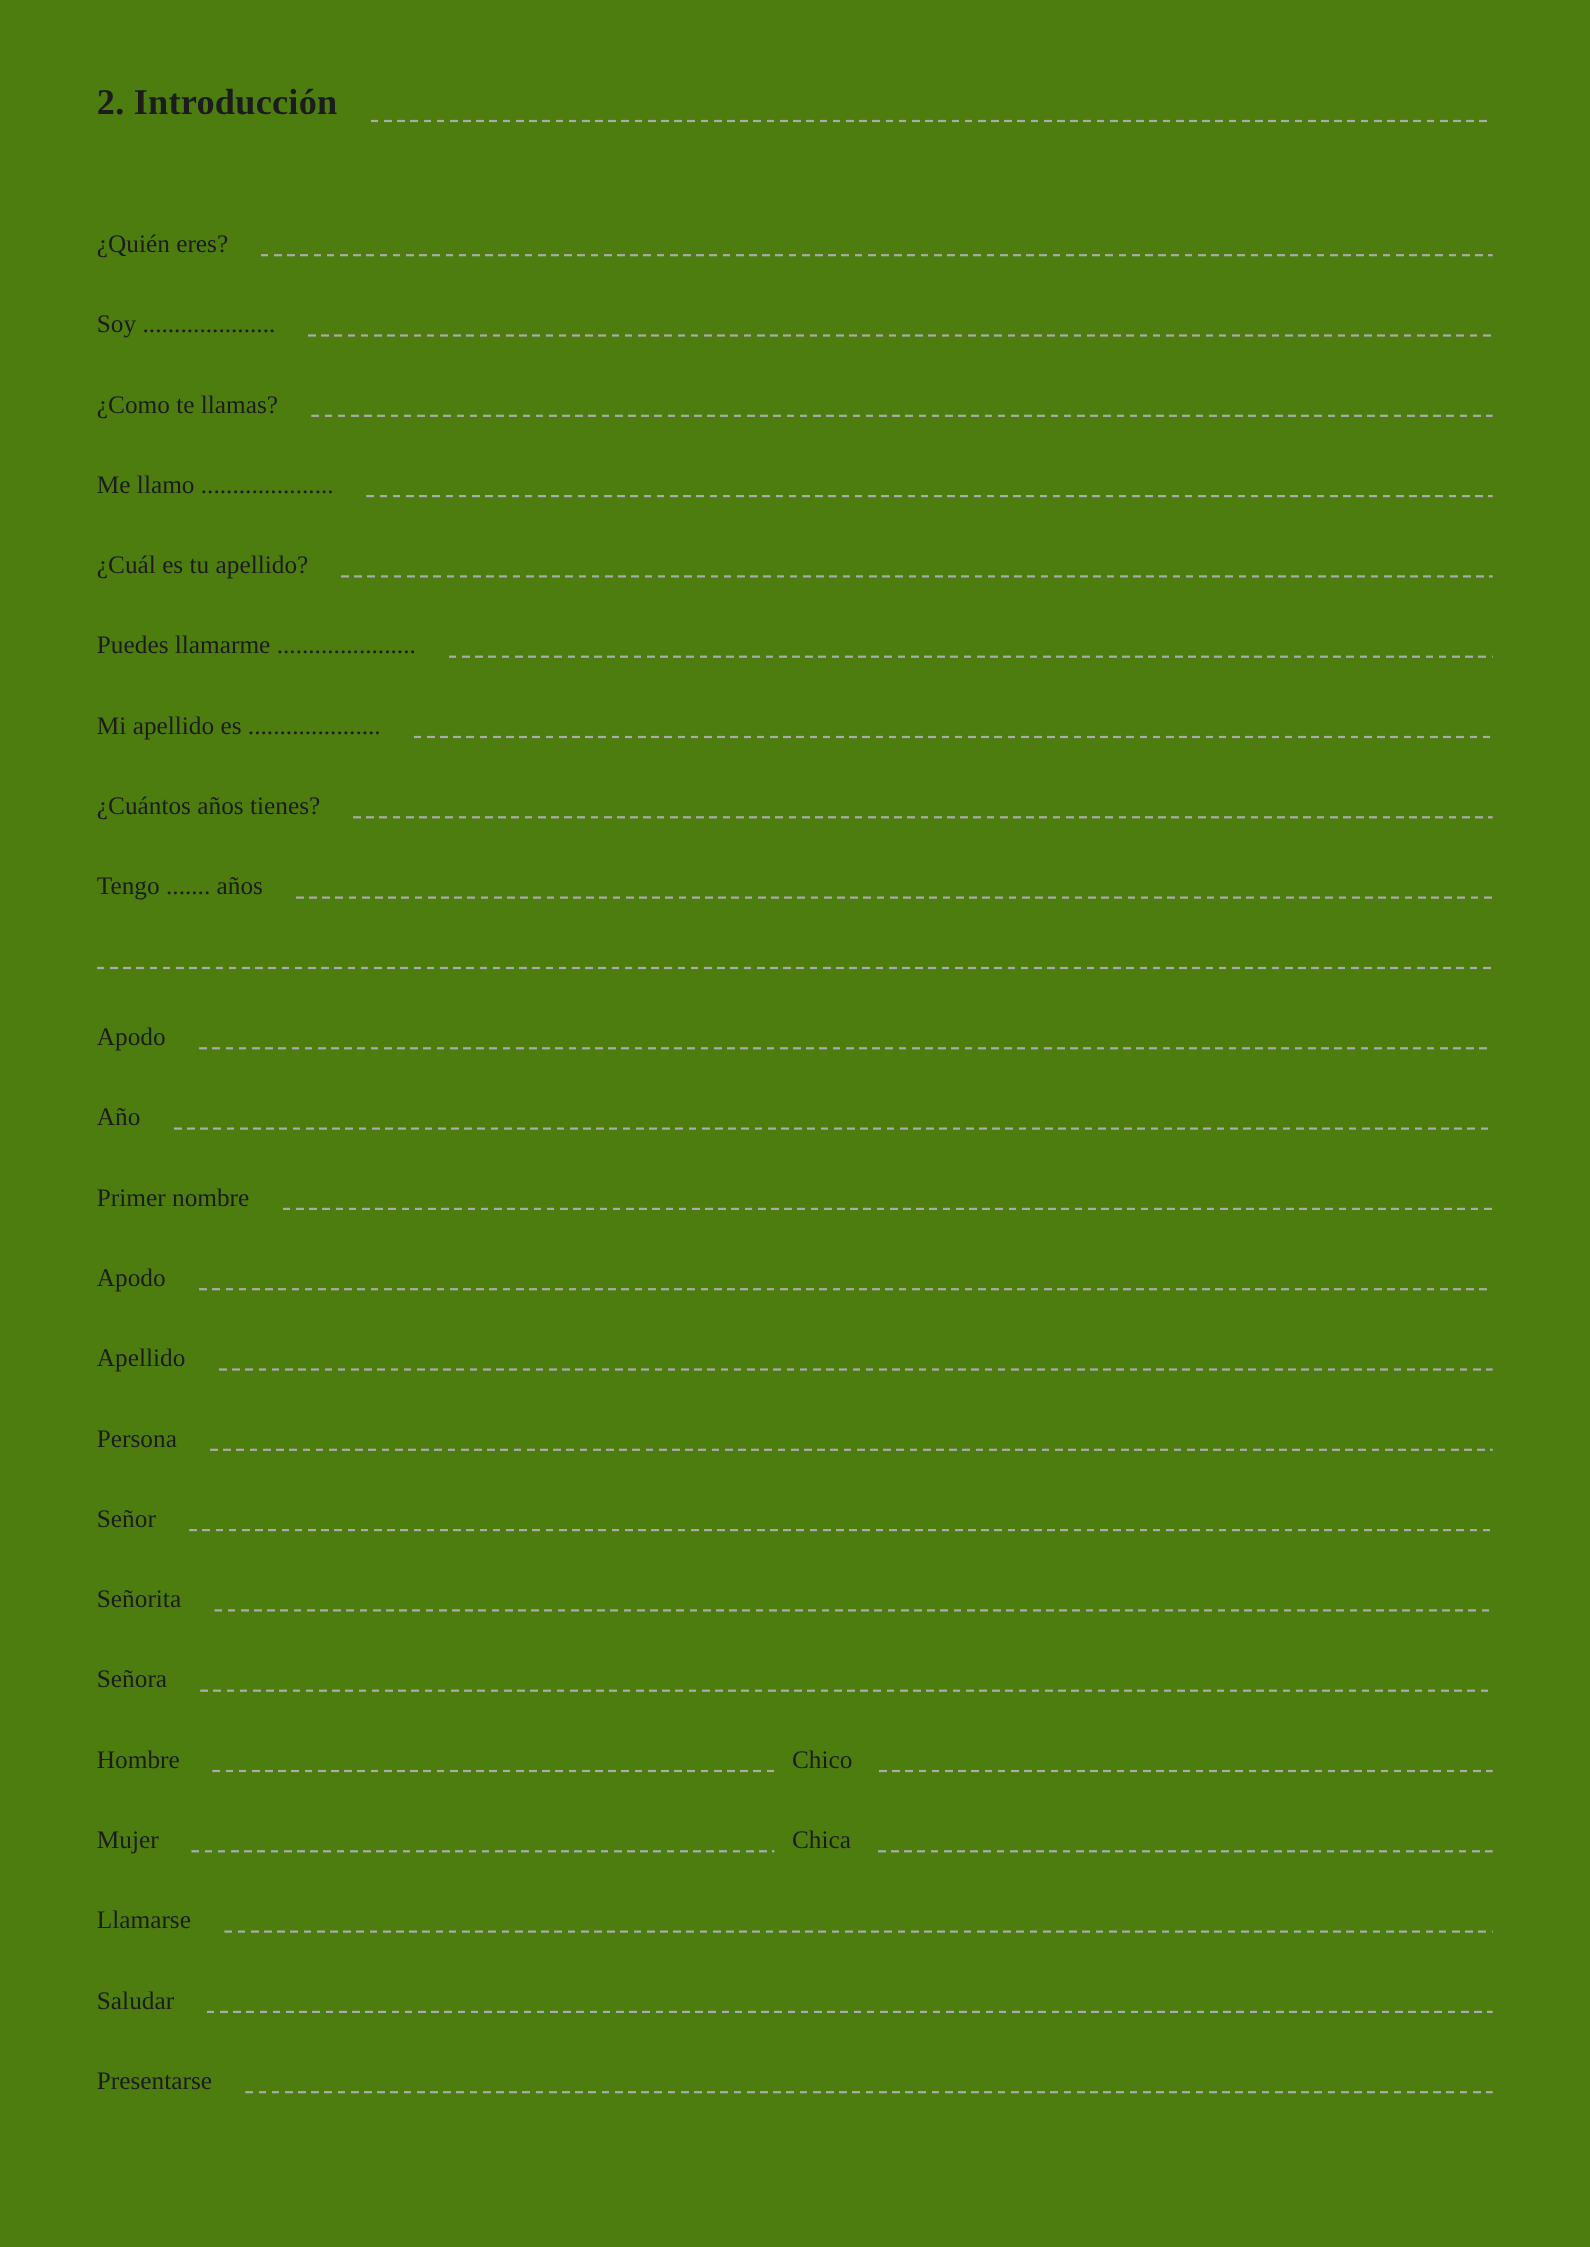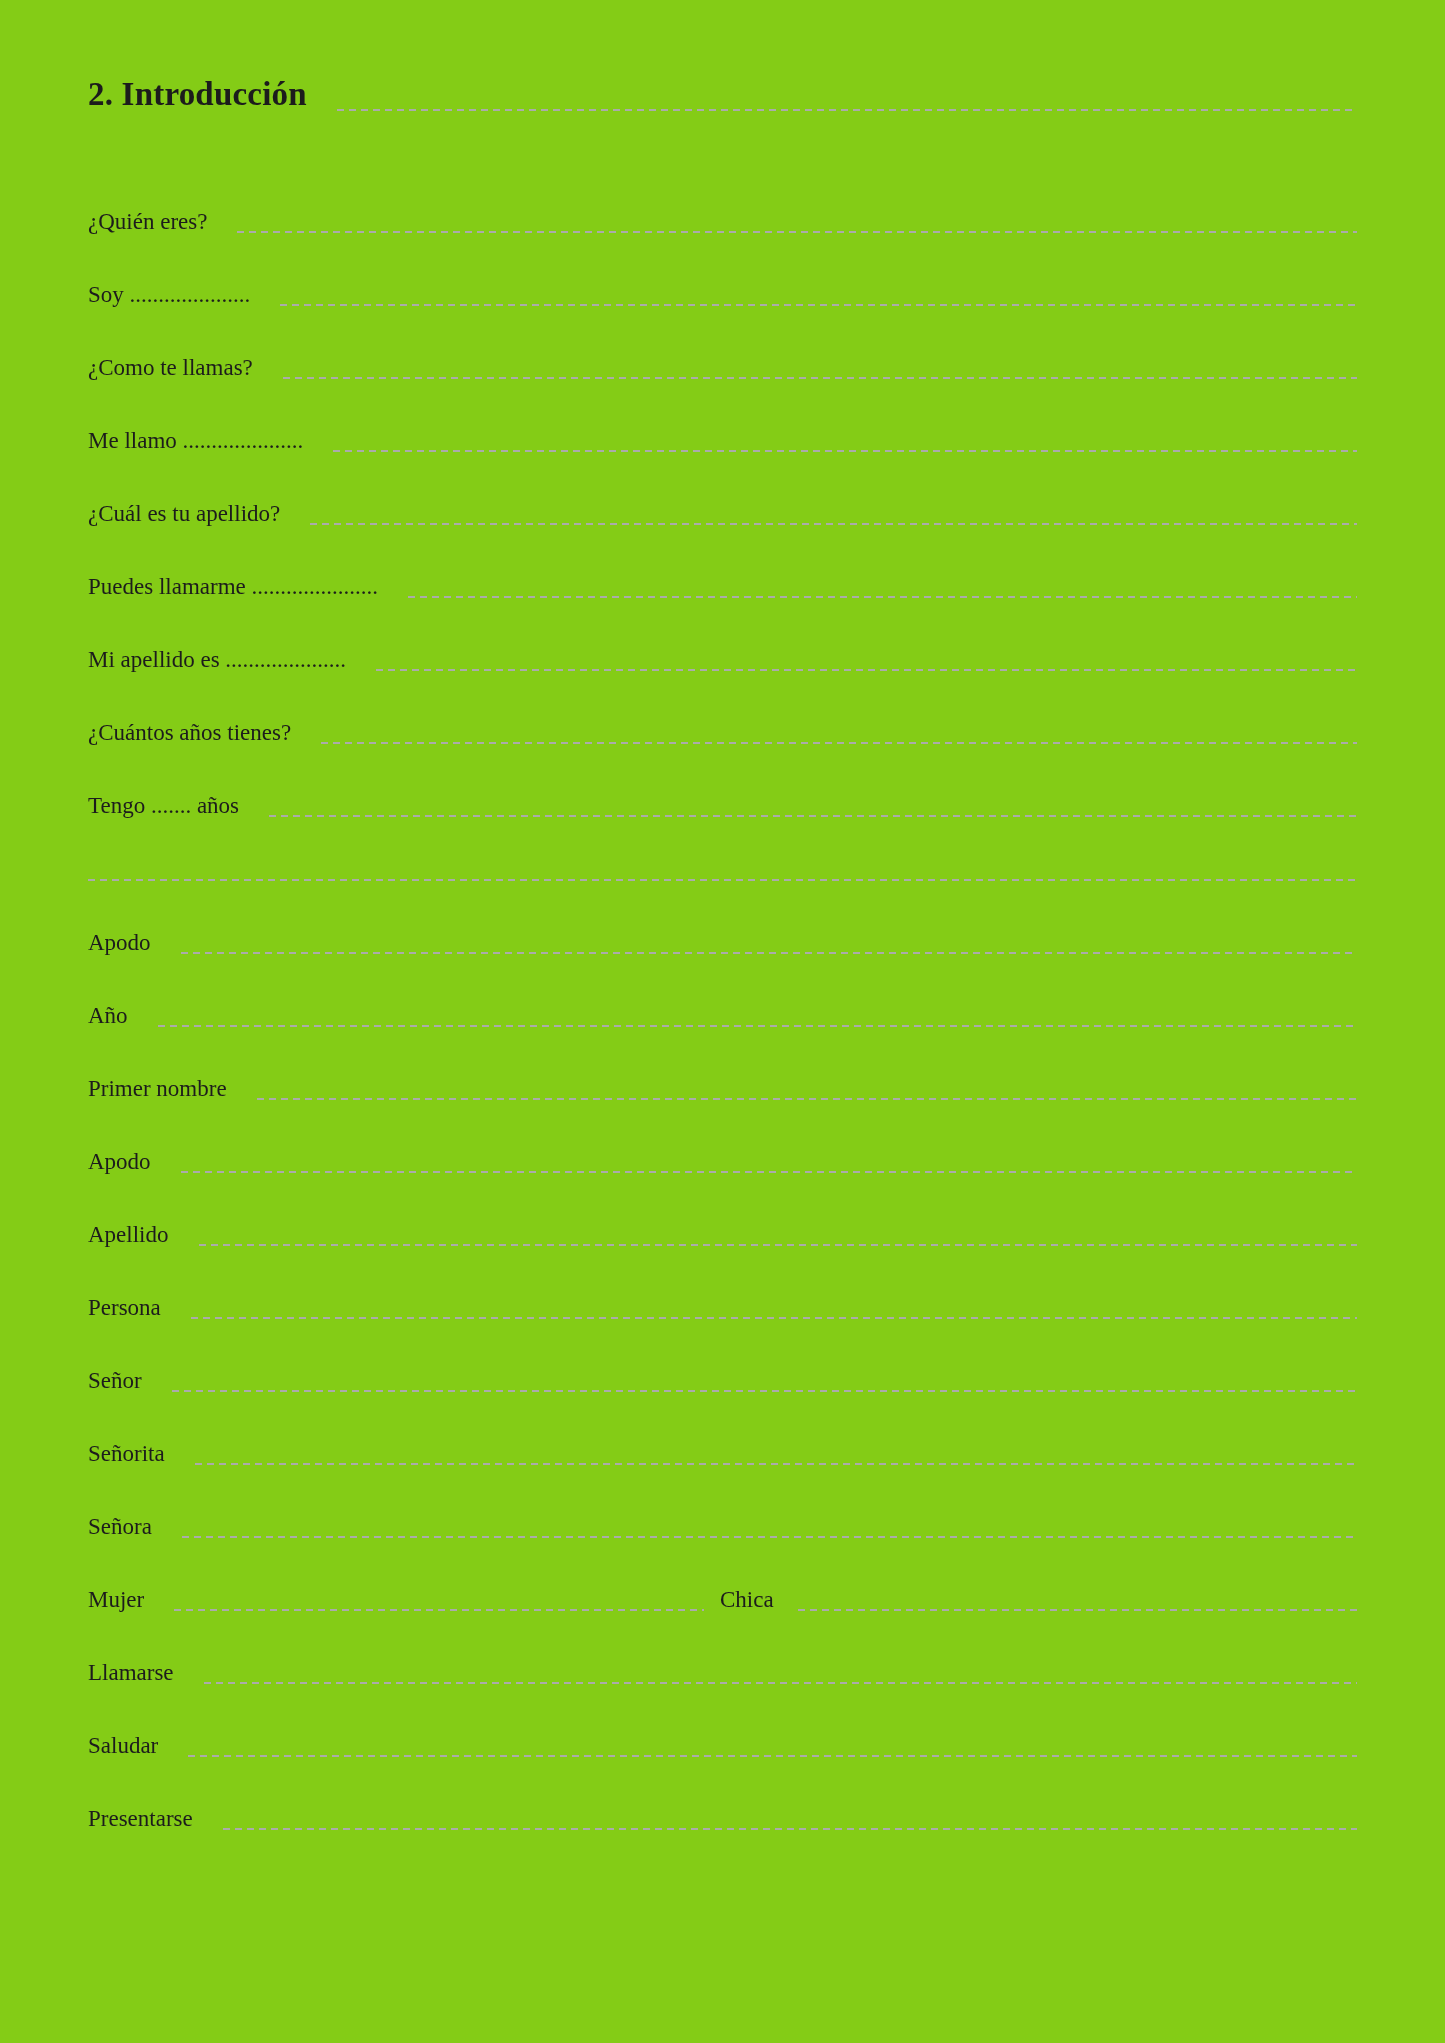--- a/index.html
+++ b/index.html
@@ -74,21 +74,21 @@
     align-items: flex-end;
     padding-left: 16px;
   }
   .col-right .dash {
     margin-left: 24px;
   }
 </style>
 </head>
 <body>
 
-<div class="page" style="color: rgb(28, 28, 28); background: #84cc16;">
+<div class="page" style="color: rgb(28, 28, 28); background: #4d7c0f;">
   <div class="heading-row">
     <h1 class="title">2. Introducción</h1>
     <div class="dash" style="background-image: repeating-linear-gradient(90deg, rgb(171, 171, 171) 0px, rgb(171, 171, 171) 7px, transparent 7px, transparent 12px);"></div>
   </div>
   <div class="rows">
       <div class="row">
         <span class="lbl">¿Quién eres?</span>
         <div class="dash" style="background-image: repeating-linear-gradient(90deg, rgb(171, 171, 171) 0px, rgb(171, 171, 171) 7px, transparent 7px, transparent 12px);"></div>
       </div>
       <div class="row">
@@ -157,20 +157,30 @@
       <div class="row">
         <span class="lbl">Señorita</span>
         <div class="dash" style="background-image: repeating-linear-gradient(90deg, rgb(171, 171, 171) 0px, rgb(171, 171, 171) 7px, transparent 7px, transparent 12px);"></div>
       </div>
       <div class="row">
         <span class="lbl">Señora</span>
         <div class="dash" style="background-image: repeating-linear-gradient(90deg, rgb(171, 171, 171) 0px, rgb(171, 171, 171) 7px, transparent 7px, transparent 12px);"></div>
       </div>
       <div class="row">
         <div class="col-left">
+          <span class="lbl">Hombre</span>
+          <div class="dash" style="background-image: repeating-linear-gradient(90deg, rgb(171, 171, 171) 0px, rgb(171, 171, 171) 7px, transparent 7px, transparent 12px);"></div>
+        </div>
+        <div class="col-right">
+          <span class="lbl">Chico</span>
+          <div class="dash" style="background-image: repeating-linear-gradient(90deg, rgb(171, 171, 171) 0px, rgb(171, 171, 171) 7px, transparent 7px, transparent 12px);"></div>
+        </div>
+      </div>
+      <div class="row">
+        <div class="col-left">
           <span class="lbl">Mujer</span>
           <div class="dash" style="background-image: repeating-linear-gradient(90deg, rgb(171, 171, 171) 0px, rgb(171, 171, 171) 7px, transparent 7px, transparent 12px);"></div>
         </div>
         <div class="col-right">
           <span class="lbl">Chica</span>
           <div class="dash" style="background-image: repeating-linear-gradient(90deg, rgb(171, 171, 171) 0px, rgb(171, 171, 171) 7px, transparent 7px, transparent 12px);"></div>
         </div>
       </div>
       <div class="row">
         <span class="lbl">Llamarse</span>

